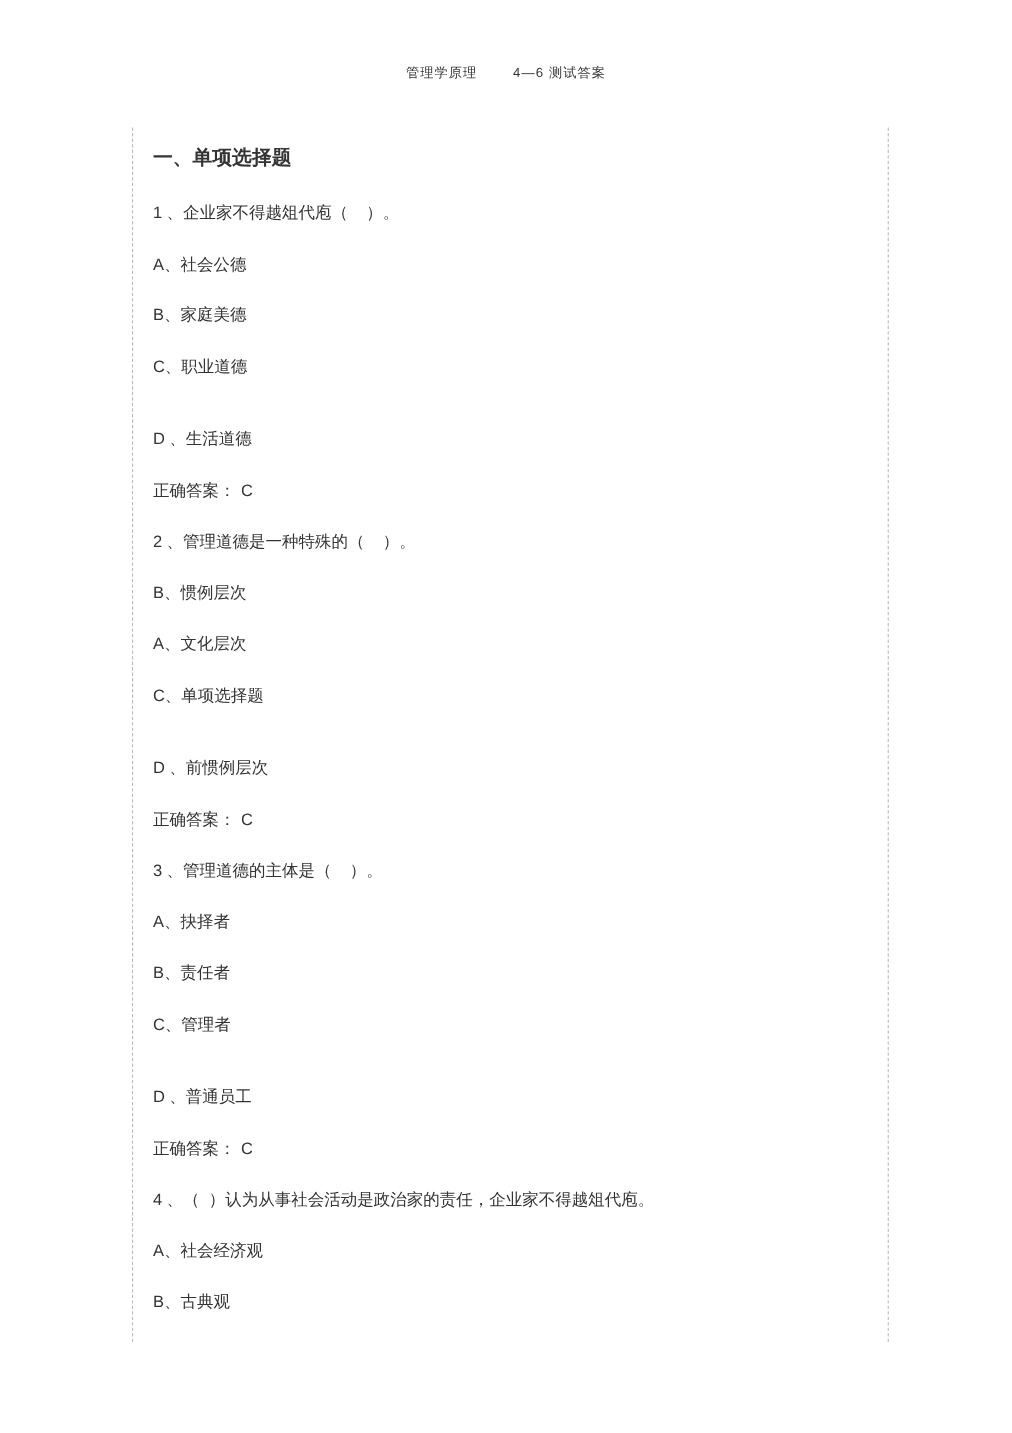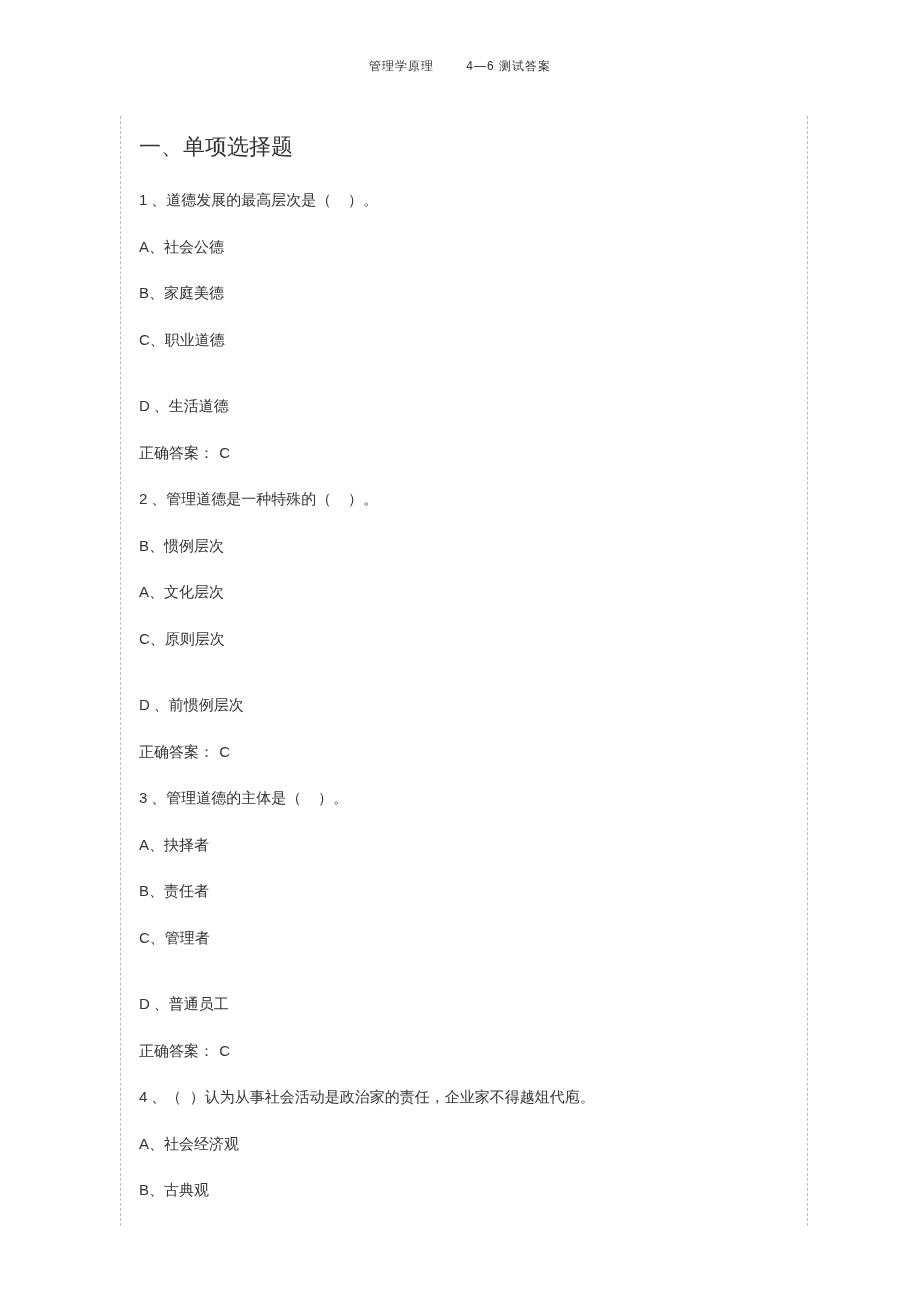--- a/index.html
+++ b/index.html
@@ -29,22 +29,23 @@
       left: 120px;
       top: 116px;
       width: 688px;
       border-left: 1px dashed #bbbbbb;
       border-right: 1px dashed #bbbbbb;
       padding: 14px 18px 0 18px;
       font-size: 15px;
       line-height: 1.5;
     }
     .section-title {
-      font-size: 22px;
+      font-size: 18px;
       margin-bottom: 26px;
+      font-weight: bold;
     }
     .question-block {
       margin-bottom: 24px;
     }
     .question-text {
       margin-bottom: 24px;
     }
     .option {
       margin-bottom: 24px;
     }
@@ -80,37 +81,37 @@
   <span class="title-main">管理学原理</span>
   <span>4—6 测试答案</span>
 </div>
 
 <div class="content-box">
 
   <div class="section-title">一、单项选择题</div>
 
   <div class="question-block">
     <div class="question-text">
-      <span class="qnum">1</span><span class="gap-small"></span><span>、道德发展的最高层次是（</span><span class="blank">&nbsp;&nbsp;&nbsp;&nbsp;</span><span>）。</span>
+      <span class="qnum">1</span><span class="gap-small"></span><span>、企业家不得越俎代庖（</span><span class="blank">&nbsp;&nbsp;&nbsp;&nbsp;</span><span>）。</span>
     </div>
     <div class="option"><span class="latin">A</span><span>、社会公德</span></div>
     <div class="option"><span class="latin">B</span><span>、家庭美德</span></div>
     <div class="option"><span class="latin">C</span><span>、职业道德</span></div>
     <div style="height:20px"></div>
     <div class="option"><span class="latin">D</span><span class="gap-small"></span><span>、生活道德</span></div>
     <div class="answer-line"><span class="answer-prefix"> 正确答案：</span> <span class="latin">C</span></div>
   </div>
 
   <div class="question-block">
     <div class="question-text">
       <span class="qnum">2</span><span class="gap-small"></span><span>、管理道德是一种特殊的（</span><span class="blank">&nbsp;&nbsp;&nbsp;&nbsp;</span><span>）。</span>
     </div>
     <div class="option"><span class="latin">B</span><span>、惯例层次</span></div>
     <div class="option"><span class="latin">A</span><span>、文化层次</span></div>
-    <div class="option"><span class="latin">C</span><span>、原则层次</span></div>
+    <div class="option"><span class="latin">C</span><span>、单项选择题</span></div>
     <div style="height:20px"></div>
     <div class="option"><span class="latin">D</span><span class="gap-small"></span><span>、前惯例层次</span></div>
     <div class="answer-line"><span class="answer-prefix">正确答案：</span> <span class="latin">C</span></div>
   </div>
 
   <div class="question-block">
     <div class="question-text">
       <span class="qnum">3</span><span class="gap-small"></span><span>、管理道德的主体是（</span><span class="blank">&nbsp;&nbsp;&nbsp;&nbsp;</span><span>）。</span>
     </div>
     <div class="option"><span class="latin">A</span><span>、抉择者</span></div>

